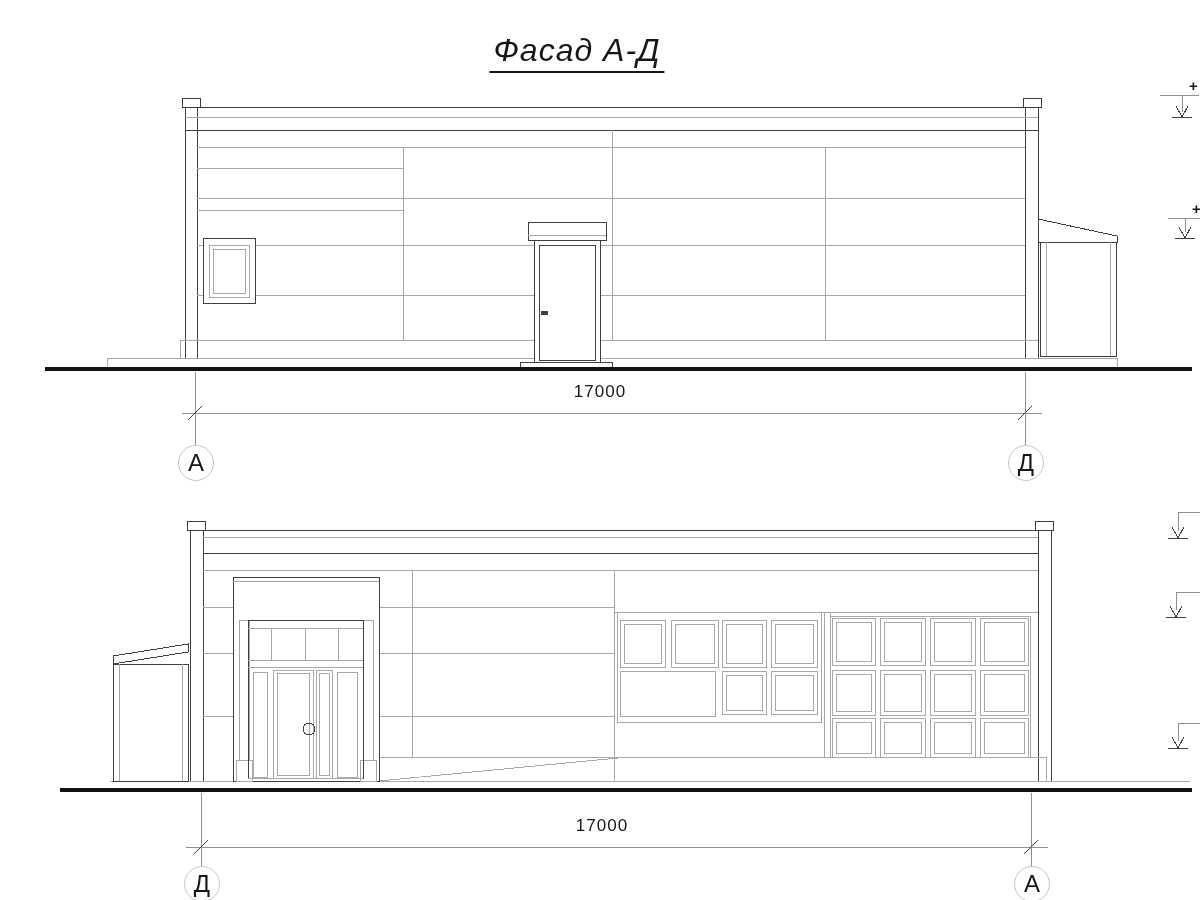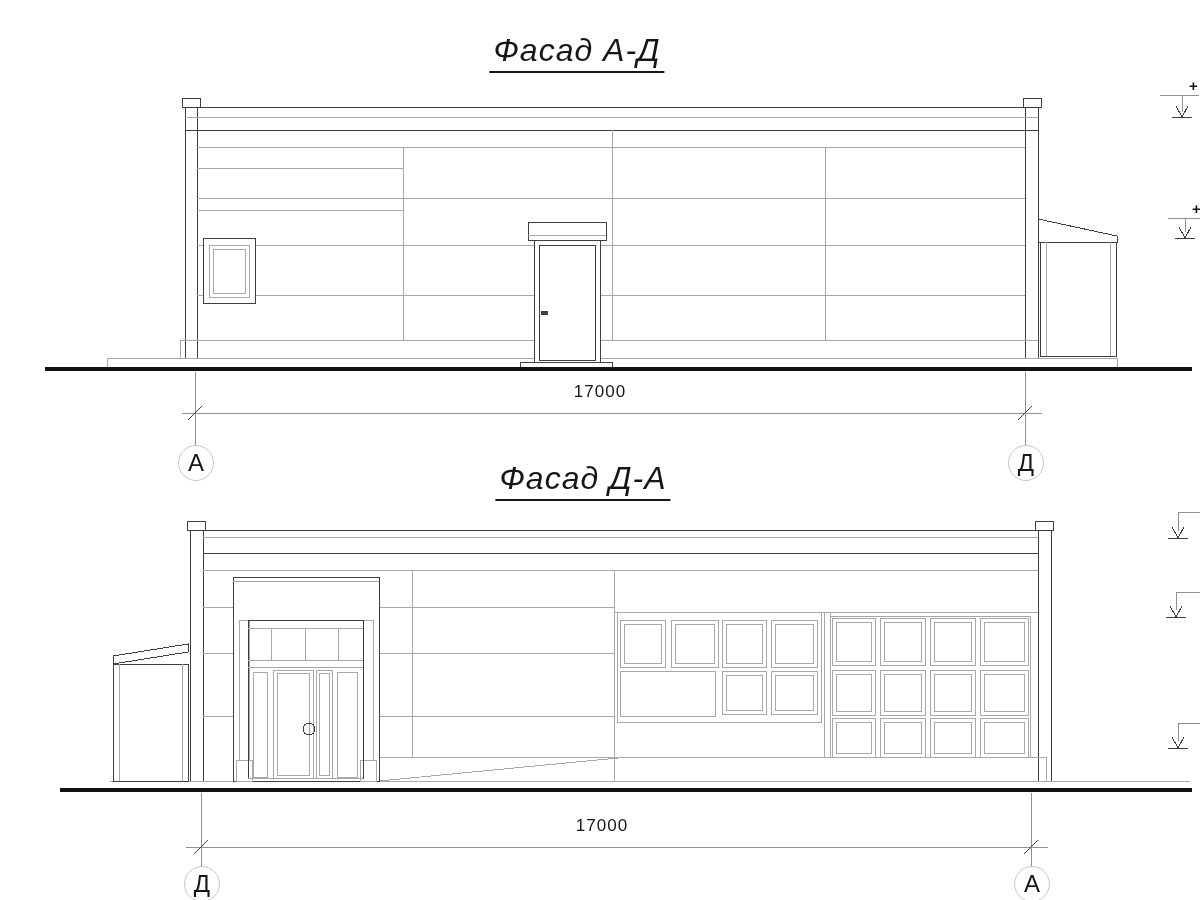--- a/index.html
+++ b/index.html
@@ -263,21 +263,20 @@
         <line class="dim" x1="1178" y1="723" x2="1200" y2="723"></line>
         <line class="dim" x1="1178" y1="723" x2="1178" y2="741"></line>
         <line class="ln" x1="1172" y1="737" x2="1178" y2="748"></line>
         <line class="ln" x1="1184" y1="737" x2="1178" y2="748"></line>
         <line class="ln" x1="1168" y1="748" x2="1188" y2="748"></line>
       </g>
     </g>
   </svg>
 
   <div class="title" style="left:577px;top:32px;">Фасад А-Д</div>
-  <div class="title" style="left:583px;top:460px;">Фасад Д-А</div>
 
   <div class="dimlabel" style="left:600px;top:382px;">17000</div>
   <div class="dimlabel" style="left:602px;top:816px;">17000</div>
 
   <div class="axis-circle" style="left:178px;top:445px;">А</div>
   <div class="axis-circle" style="left:1008px;top:445px;">Д</div>
   <div class="axis-circle" style="left:184px;top:866px;">Д</div>
   <div class="axis-circle" style="left:1014px;top:866px;">А</div>
 
   <div class="plus-mark" style="left:1189px;top:77px;">+</div>

